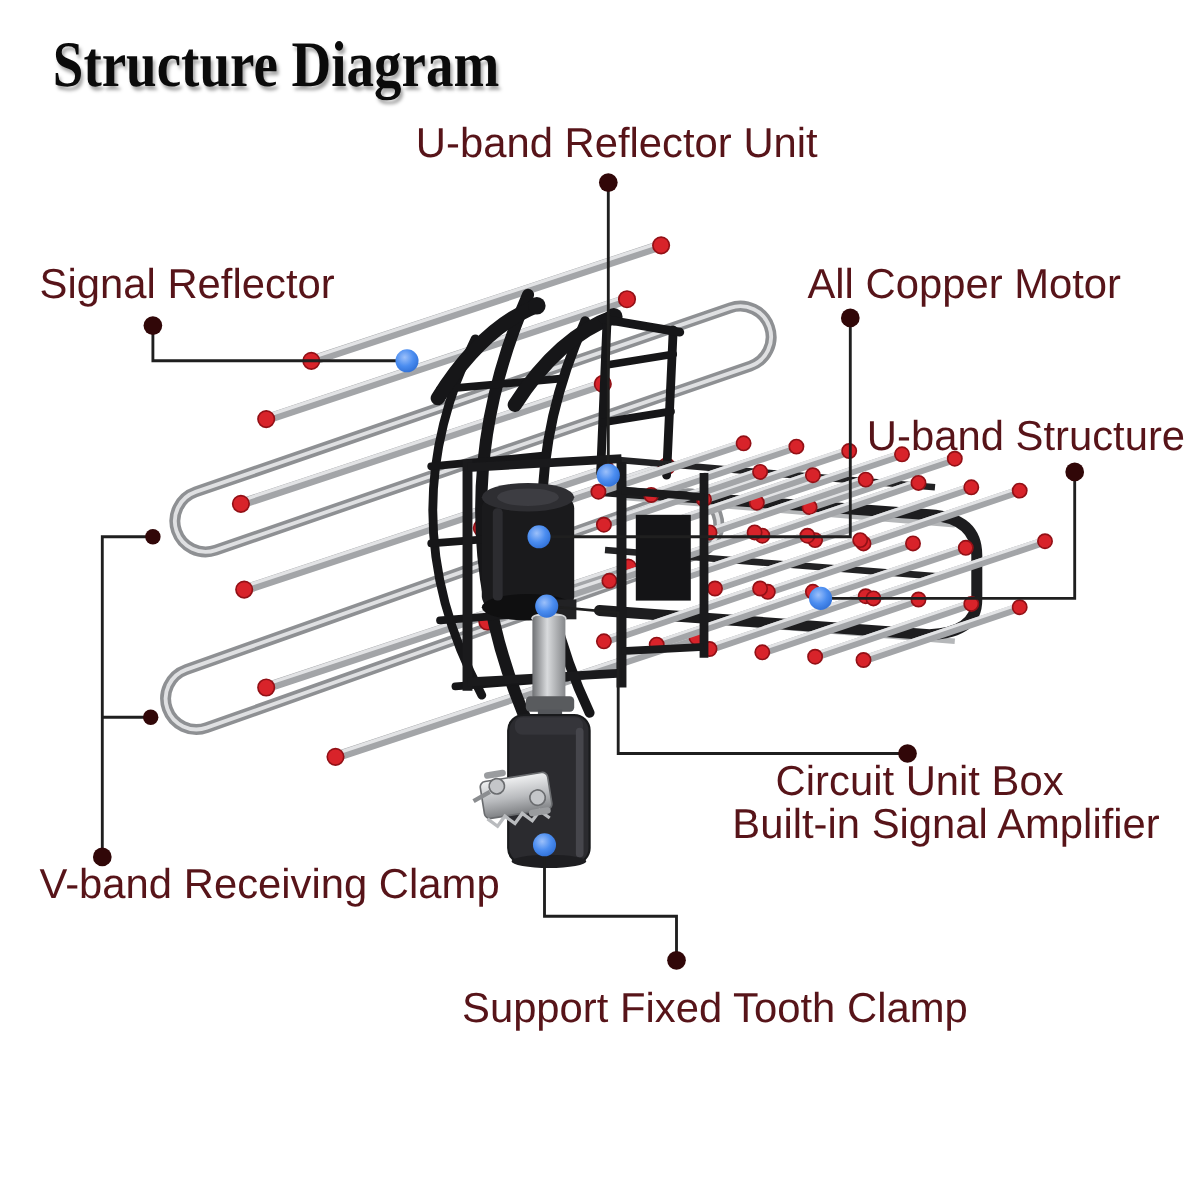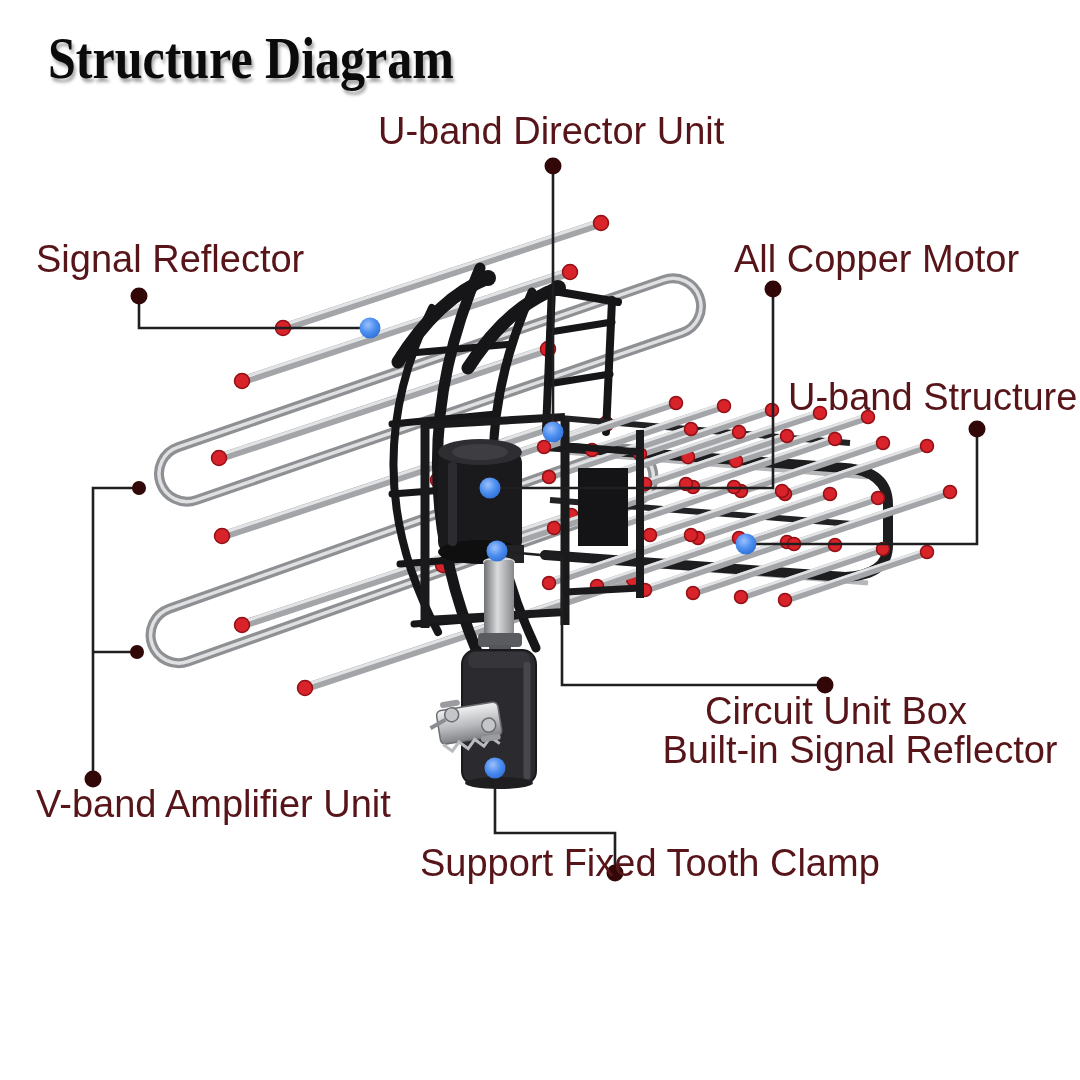--- a/index.html
+++ b/index.html
@@ -273,21 +273,21 @@
         <circle cx="137" cy="652" r="7" fill="#310708"></circle>
         <circle cx="93" cy="779" r="8.5" fill="#310708"></circle>
         <polyline points="615,873 615,833 495,833 495,768" fill="none" stroke="#1f1f1f" stroke-width="2.6" stroke-linejoin="miter"></polyline>
         <circle cx="495" cy="768" r="10.5" fill="url(#gradBlue)"></circle>
         <circle cx="615" cy="873" r="8.5" fill="#310708"></circle>
       </g>
   </svg>
 
   <h1 class="title">Structure Diagram</h1>
 
-  <div class="label" style="left:378px;top:112px;">U-band Director Unit</div>
+  <div class="label" style="left:378px;top:112px;">U-band Reflector Unit</div>
   <div class="label" style="left:36px;top:240px;">Signal Reflector</div>
   <div class="label" style="left:734px;top:240px;">All Copper Motor</div>
   <div class="label" style="left:788px;top:378px;">U-band Structure</div>
   <div class="label centered" style="left:836px;top:692px;">Circuit Unit Box</div>
-  <div class="label centered" style="left:860px;top:731px;">Built-in Signal Reflector</div>
-  <div class="label" style="left:36px;top:785px;">V-band Amplifier Unit</div>
-  <div class="label" style="left:420px;top:844px;">Support Fixed Tooth Clamp</div>
+  <div class="label centered" style="left:860px;top:731px;">Built-in Signal Amplifier</div>
+  <div class="label" style="left:36px;top:785px;">V-band Receiving Clamp</div>
+  <div class="label" style="left:420px;top:898px;">Support Fixed Tooth Clamp</div>
 </div>
 
 </body></html>

